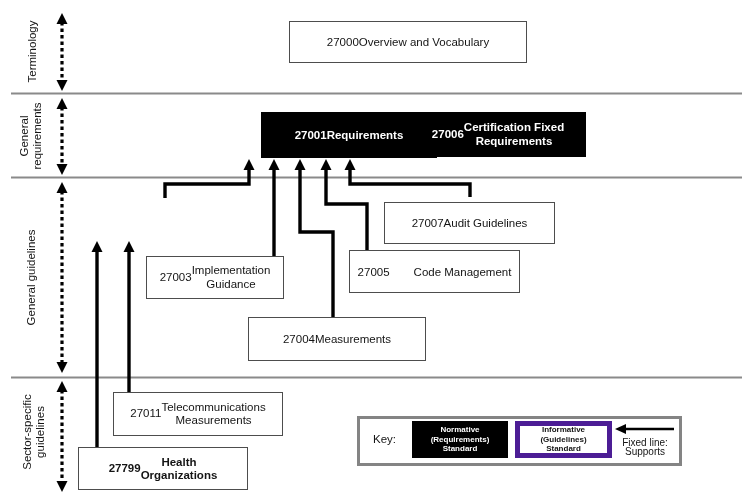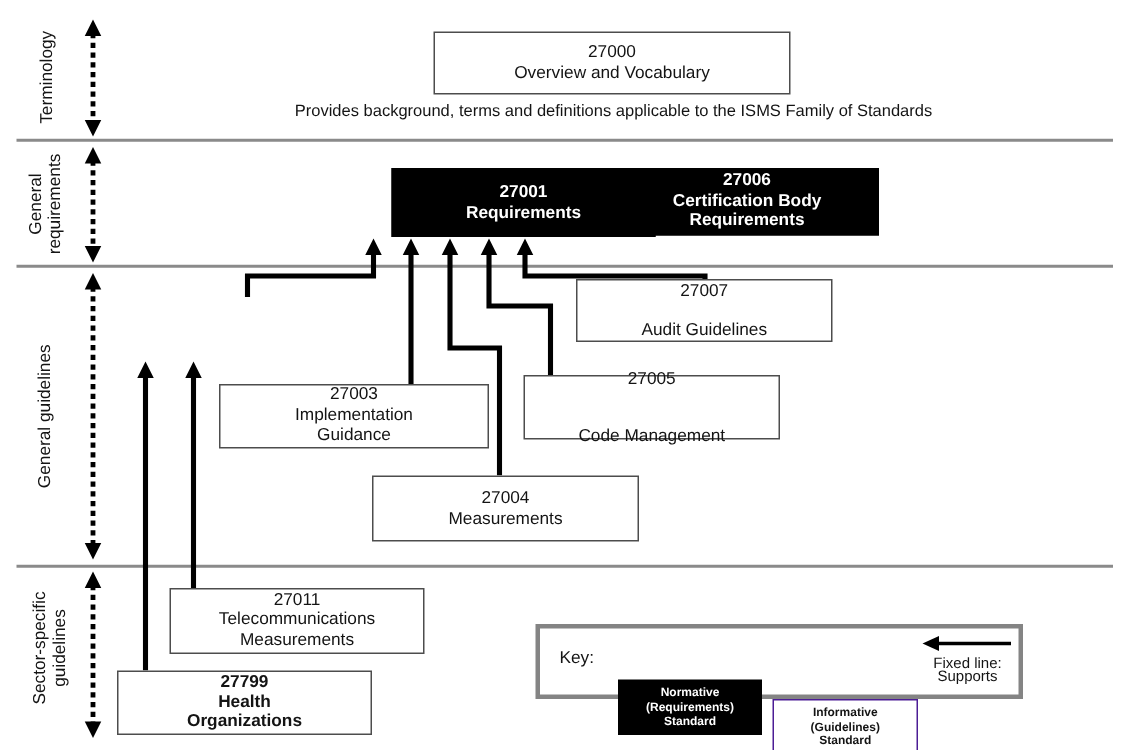--- a/index.html
+++ b/index.html
@@ -2,42 +2,42 @@
 <html><head>
 <meta charset="utf-8">
 <style>
   * { margin:0; padding:0; box-sizing:border-box; }
   html,body { background:#fff; }
   body { font-family:"Liberation Sans", sans-serif; color:#141414; }
   .stage { position:relative; width:750px; height:500px; background:#fff; overflow:hidden; }
   svg.overlay { position:absolute; left:0; top:0; width:750px; height:500px; }
 
   .node {
-    position:absolute; display:flex; flex-direction:column;
+    position:absolute; display:flex; flex-direction:row;
     justify-content:center; align-items:center; text-align:center;
     background:#fff; border:1px solid #4d4d4d;
     font-size:11.5px; line-height:14px; color:#141414;
   }
   .node.normative { background:#000; border-color:#000; color:#fff; font-weight:700; }
   .multiline { white-space:pre-line; }
 
   .caption { position:absolute; left:159px; top:68px; width:500px;
     text-align:center; font-size:11px; color:#141414; }
 
   .vlabel { position:absolute; transform:rotate(-90deg); text-align:center;
     white-space:pre-line; font-size:11.5px; line-height:13px; color:#141414; }
 
   .keybox { position:absolute; left:357px; top:416px; width:325px; height:50px;
     border:3px solid #848484; background:#fff; }
   .keybox .klabel { position:absolute; left:13px; top:14px; font-size:11.5px; color:#141414; }
   .kchip { position:absolute; display:flex; flex-direction:column; justify-content:center;
-    align-items:center; text-align:center; font-size:8px; line-height:9.5px; font-weight:700;margin-top:32px; }
+    align-items:center; text-align:center; font-size:8px; line-height:9.5px; font-weight:700; }
   .kchip.norm { left:52px; top:2px; width:96px; height:37px; background:#000; color:#fff; }
-  .kchip.info { left:155px; top:15px; width:97px; height:37px; background:#fff;
-    border:1px solid #4c1d95; color:#141414; }
+  .kchip.info { left:155px; top:2px; width:97px; height:37px; background:#fff;
+    border:5px solid #4c1d95; color:#141414; }
   .knote { position:absolute; left:250px; top:19px; width:70px; text-align:center;
     font-size:10px; line-height:9px; color:#141414; white-space:pre-line; }
   .karrow { position:absolute; left:252px; top:3px; }
 </style>
 </head>
 <body>
 
 <div class="stage">
 
   <svg class="overlay" viewBox="0 0 750 500" xmlns="http://www.w3.org/2000/svg">
@@ -106,51 +106,50 @@
 requirements</div>
   <div class="vlabel" style="left:-24px; top:271px; width:110px; height:13px;">General guidelines</div>
   <div class="vlabel" style="left:-11px; top:419px; width:90px; height:26px;">Sector-specific
 guidelines</div>
 
   <div class="node" style="left:289px; top:21px; width:238px; height:42px;">
     <span>27000</span>
     <span class="multiline">Overview and Vocabulary</span>
   </div>
 
-  <div class="caption">Provides background, terms and definitions applicable to the ISMS Family of Standards</div>
 
   <div class="node normative" style="left:213px; top:112px; width:176px; height:46px;margin-left:48px;">
     <span>27001</span>
     <span class="multiline">Requirements</span>
   </div>
 
   <div class="node normative" style="left:410px; top:112px; width:176px; height:45px; line-height:13.5px;">
     <span>27006</span>
-    <span class="multiline">Certification Body
+    <span class="multiline">Certification Fixed
 Requirements</span>
   </div>
 
 
-  <div class="node" style="left:146px; top:256px; width:180px; height:43px; line-height:13.5px;">
+  <div class="node" style="left:146px; top:256px; width:138px; height:43px; line-height:13.5px;">
     <span>27003</span>
     <span class="multiline">Implementation
 Guidance</span>
   </div>
 
   <div class="node" style="left:248px; top:317px; width:178px; height:44px;">
     <span>27004</span>
     <span class="multiline">Measurements</span>
   </div>
 
   <div class="node" style="left:349px; top:250px; width:171px; height:43px;gap:24px;">
     <span>27005</span>
     <span class="multiline">Code Management</span>
   </div>
 
-  <div class="node" style="left:384px; top:186px; width:171px; height:42px;justify-content:space-between;">
+  <div class="node" style="left:384px; top:202px; width:171px; height:42px;">
     <span>27007</span>
     <span class="multiline">Audit Guidelines</span>
   </div>
 
   <div class="node" style="left:113px; top:392px; width:170px; height:44px; line-height:13.5px;">
     <span>27011</span>
     <span class="multiline">Telecommunications
 Measurements</span>
   </div>
 

